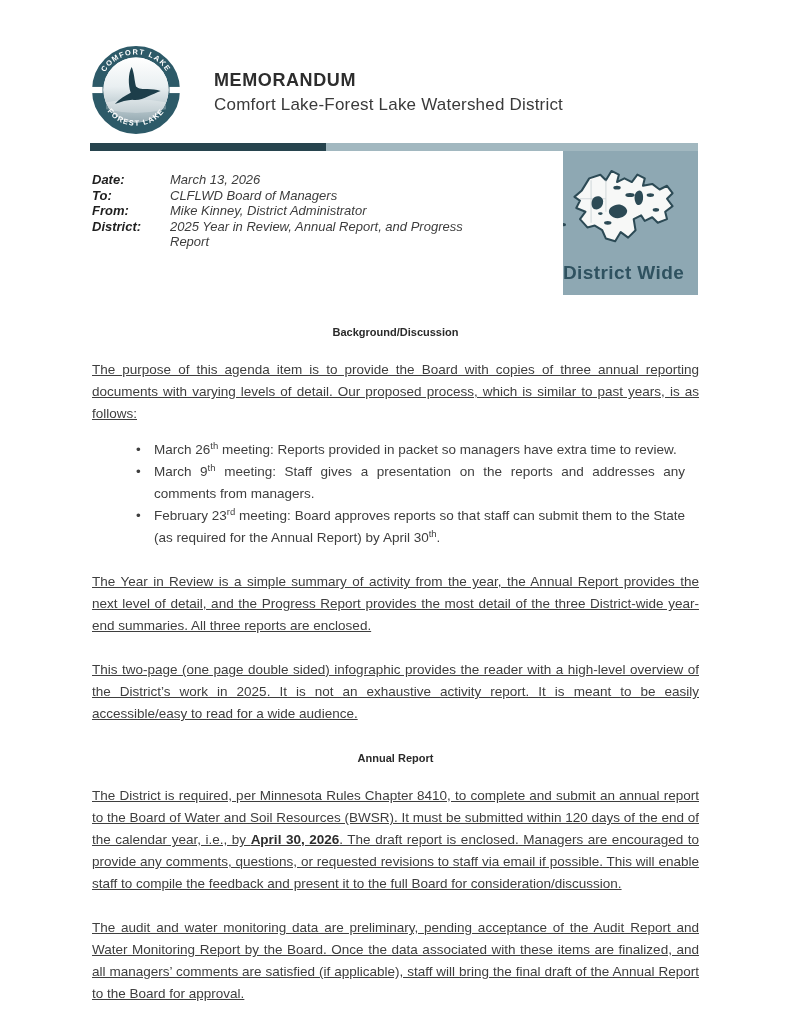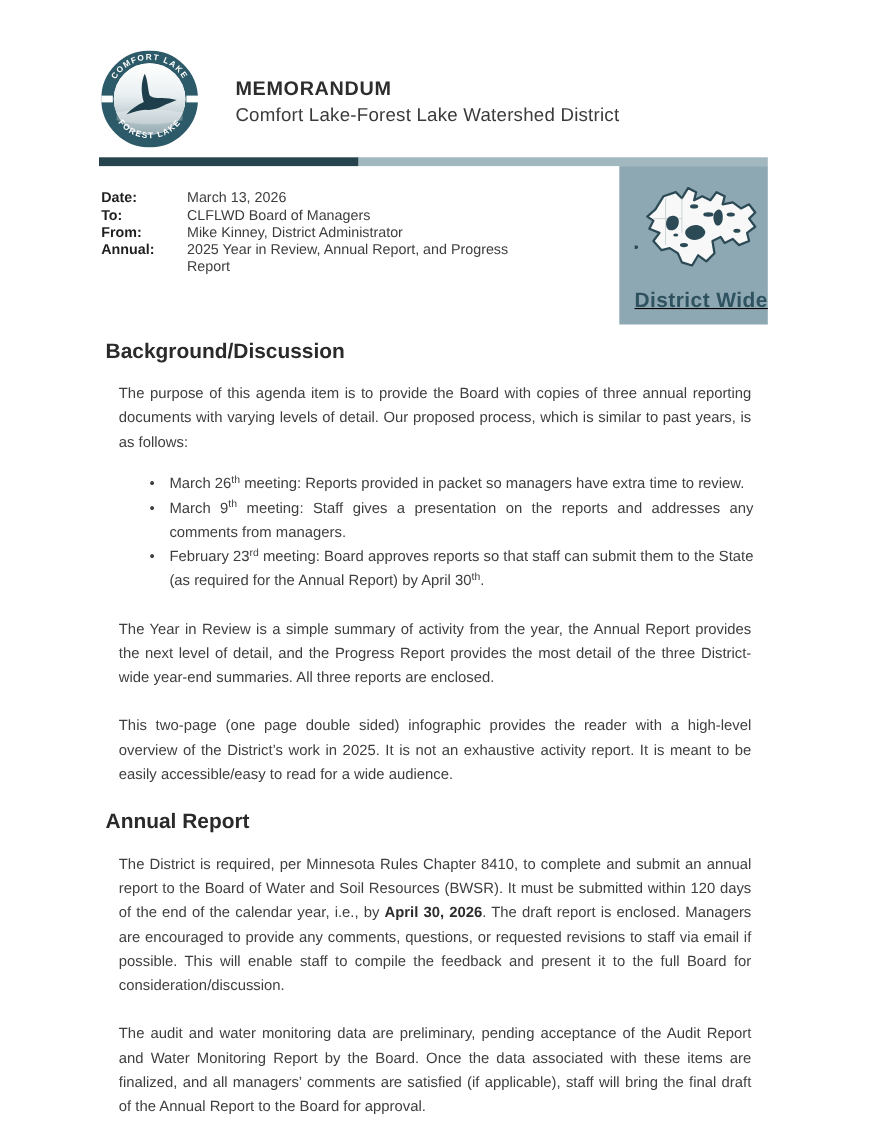--- a/index.html
+++ b/index.html
@@ -23,44 +23,44 @@
   .logo{position:absolute;left:92px;top:46px;width:88px;height:88px;}
   .header-text{position:absolute;left:214px;top:70px;}
   .memo-title{font-size:18px;font-weight:800;color:#2d2d2d;letter-spacing:.6px;}
   .org-name{font-size:17px;color:#3a3a3a;margin-top:4px;letter-spacing:.2px;}
   .divider{position:absolute;left:90px;top:143px;width:608px;height:8px;display:flex;}
   .divider-dark{width:236px;height:100%;background:var(--accent-dark);}
   .divider-light{flex:1;height:100%;background:var(--accent-light);}
   
   .badge{
     position:absolute;left:563px;top:151px;width:135px;height:144px;
-    background:var(--badge-bg);text-align:right;text-decoration:underline;
+    background:var(--badge-bg);text-align:left;
   }
   .badge-map{margin-top:7px;}
   .badge-label{
     font-size:19px;font-weight:700;color:var(--badge-text);
     letter-spacing:.4px;margin-top:0;
   }
   
   .memo-fields{
     position:absolute;left:92px;top:172px;width:480px;
     font-size:13px;line-height:15.6px;color:#3d3d3d;
   }
-  .memo-row{display:flex;}
+  .memo-row{display:flex;font-style:italic;}
   .memo-label{width:78px;font-weight:700;color:#1f1f1f;flex:0 0 78px;}
   .memo-value{max-width:332px;}
   
   .memo-body{
     position:absolute;left:92px;top:305px;width:607px;
     font-size:13.5px;line-height:22px;color:var(--body-text);
     text-align:justify;
   }
   .memo-body section{margin:0 0 22px 0;}
-  .memo-body h3{margin:4px;font-size:19px;line-height:22px;font-weight:700;color:#2a2a2a;text-align:left;}
-  .memo-body p{margin:16px;}
+  .memo-body h3{margin:16px;font-size:11px;line-height:22px;font-weight:700;color:#2a2a2a;text-align:center;}
+  .memo-body p{margin:0;text-decoration:underline;}
   .memo-body p + p, .memo-body ul + p{margin-top:22px;}
   .memo-body ul{list-style:none;margin:14px;padding:0 0 0 28px;}
   .memo-body li{position:relative;padding-left:20px;}
   .memo-body li::before{content:"\2022";position:absolute;left:2px;}
   .memo-body sup{font-size:9.5px;line-height:0;vertical-align:5px;}
   .memo-body b{font-weight:700;color:#2d2d2d;}
 </style>
 </head>
 <body>
 
@@ -133,21 +133,21 @@
       </div>
       <div class="memo-row">
         <div class="memo-label">To:</div>
         <div class="memo-value">CLFLWD Board of Managers</div>
       </div>
       <div class="memo-row">
         <div class="memo-label">From:</div>
         <div class="memo-value">Mike Kinney, District Administrator</div>
       </div>
       <div class="memo-row">
-        <div class="memo-label">Annual:</div>
+        <div class="memo-label">District:</div>
         <div class="memo-value">2025 Year in Review, Annual Report, and Progress Report</div>
       </div>
     </div>
 
   <main class="memo-body" id="memo-body">
       <section>
         <h3>Background/Discussion</h3>
         <p><span>The purpose of this agenda item is to provide the Board with copies of three annual reporting documents with varying levels of detail. Our proposed process, which is similar to past years, is as follows:</span></p>
         <ul>
           <li><span>March 26</span><sup>th</sup><span> meeting: Reports provided in packet so managers have extra time to review.</span></li>

